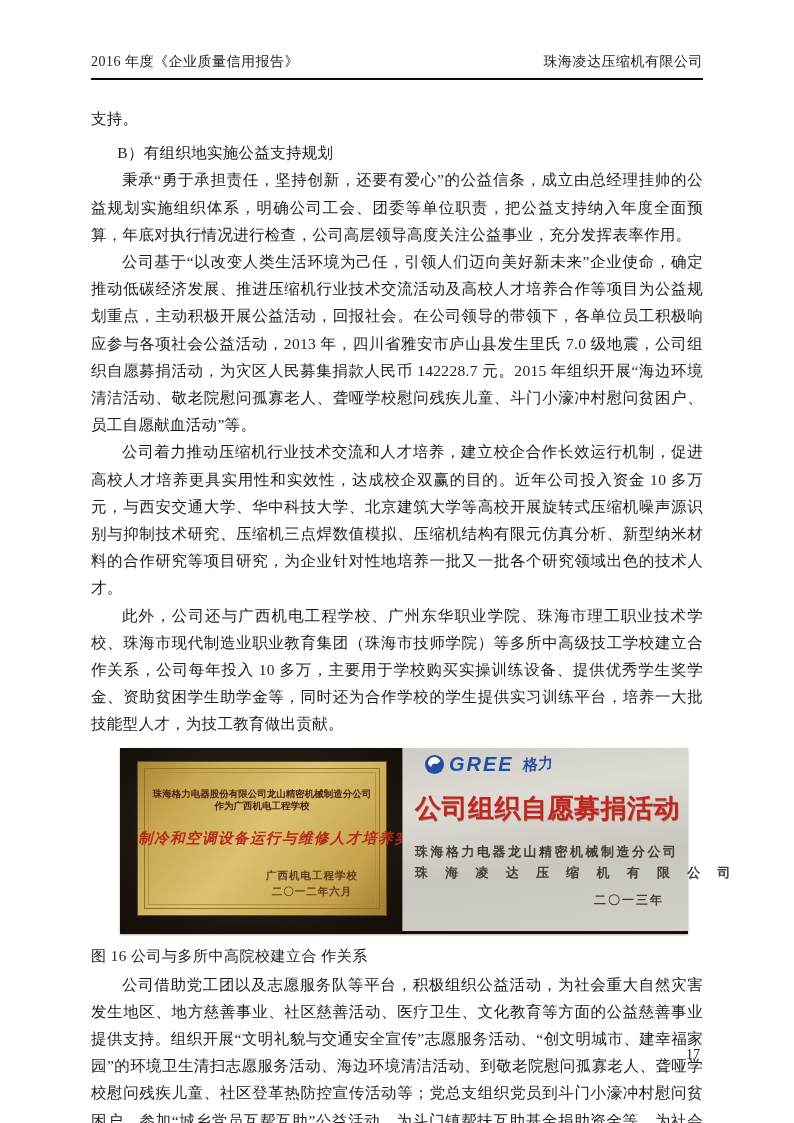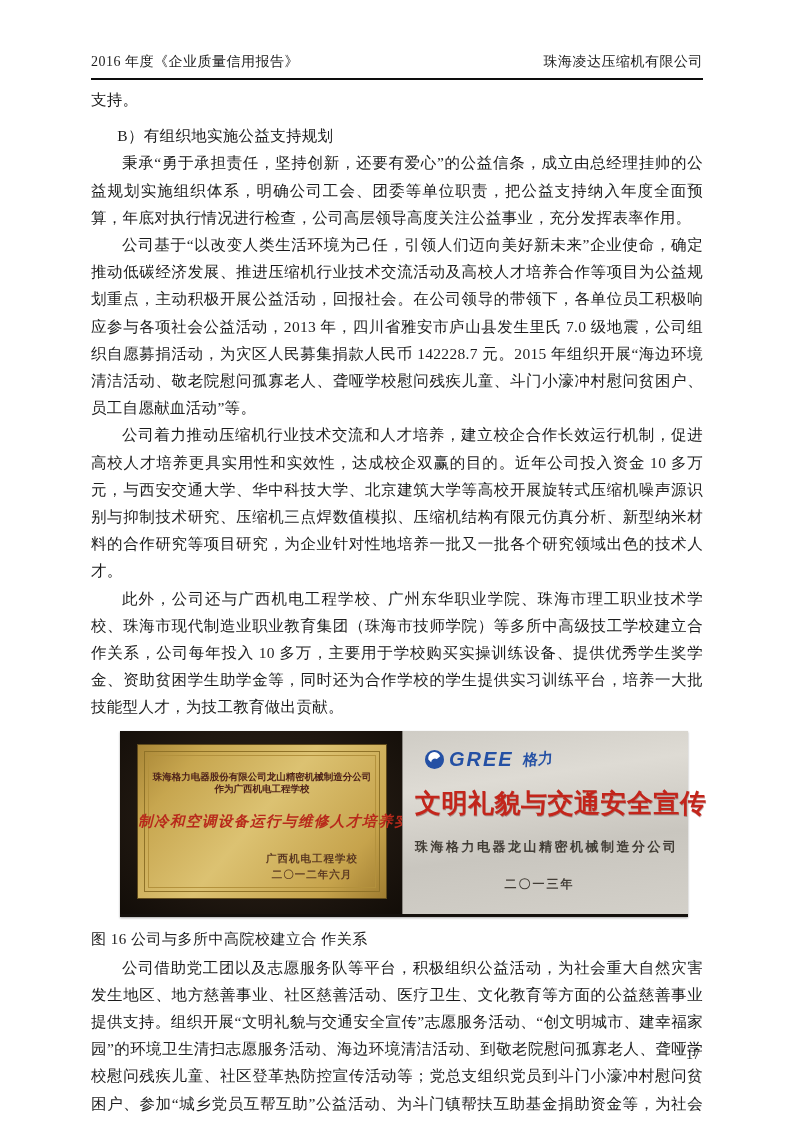--- a/index.html
+++ b/index.html
@@ -16,21 +16,21 @@
     padding-top:53px; padding-bottom:7px; border-bottom:2px solid #0d0d0d;
     display:flex; justify-content:space-between; align-items:flex-start;
     font-size:14px; letter-spacing:0.5px;
   }
 
   
   .para {
     font-size:15.5px; line-height:27.2px; text-align:justify;
     text-indent:2em; letter-spacing:0.3px;
   }
-  .para.no-indent { text-indent:0; margin-top:8px;font-family:Liberation Mono, monospace; }
+  .para.no-indent { text-indent:0; margin-top:25px; }
   .para.heading { text-indent:1.7em; margin-top:7px; }
 
   
   .figure {
     margin-top:10px; margin-left:29px; width:568px; height:186px;
     display:flex; border-bottom:3px solid #15110d;
     box-shadow:0 1px 2px rgba(0,0,0,.35);
   }
   .plaque-left {
     width:282px; height:100%;
@@ -55,21 +55,21 @@
   }
   .lp-sign {
     position:relative; margin-top:20px; margin-right:28px; text-align:center;
     margin-left:auto; width:fit-content;
     font-size:10.5px; font-weight:bold; color:#5c3a22; line-height:16px; letter-spacing:1px;
   }
   .plaque-right {
     width:286px; height:100%; position:relative;
     background:linear-gradient(172deg,#cfccc5 0%,#dedbd4 28%,#c9c6bf 62%,#d3d0c9 100%);
     border-left:1px solid #8a8780;
-    padding:18px 12px 10px 12px;
+    padding:6px 12px 10px 12px;
   }
   .gree-row { display:flex; align-items:center; gap:5px; margin-left:10px; height:22px; }
   .gree-icon { width:19px; height:19px; flex:0 0 auto; }
   .gree-word {
     font-family:"Liberation Sans","DejaVu Sans",sans-serif;
     font-weight:bold; font-style:italic; font-size:20px; color:#2450a4; letter-spacing:2px;
   }
   .gree-cn {
     font-size:15px; font-weight:bold; color:#2450a4;
     transform:rotate(-5deg) skewX(-8deg); margin-left:4px;
@@ -81,21 +81,21 @@
   }
   .rp-co1 {
     margin-top:17px; text-align:center; font-size:13px; font-weight:bold;
     color:#423d36; letter-spacing:2.5px; white-space:nowrap;
   }
   .rp-co2 {
     margin-top:3px; text-align:center; font-size:13px; font-weight:bold;
     color:#423d36; letter-spacing:7px; white-space:nowrap;
   }
   .rp-year {
-    margin-top:20px; text-align:center; padding-right:12px; font-size:12px;
+    margin-top:10px; text-align:right; padding-right:12px; font-size:12px;
     font-weight:bold; color:#423d36; letter-spacing:2px;
   }
 
   .caption { margin-top:13px; font-size:15px; letter-spacing:0.5px; }
   .after-figure { margin-top:5px; }
 
   .page-number {
     position:absolute; top:1047px; right:94px; font-size:14px; color:#222;
   }
 </style>
@@ -136,22 +136,23 @@
         <div class="gree-row">
           <span class="gree-icon">
             <svg viewBox="0 0 20 20" width="19" height="19">
               <circle cx="10" cy="10" r="10" fill="#2450a4"></circle>
               <path d="M3.5 10 A6.5 6.5 0 0 1 16 6.5 L12.5 9.5 A4 4 0 0 0 6.5 13 Z" fill="#ffffff"></path>
             </svg>
           </span>
           <span class="gree-word">GREE</span>
           <span class="gree-cn">格力</span>
         </div>
-        <div class="rp-title">文明礼貌与交通安全宣传</div>
+        <div class="rp-title">公司组织自愿募捐活动</div>
         <div class="rp-co1">珠海格力电器龙山精密机械制造分公司</div>
+        <div class="rp-co2">珠 海 凌 达 压 缩 机 有 限 公 司</div>
         <div class="rp-year">二〇一三年</div>
       </div>
 
     </div>
 
     <p class="caption">图 16 公司与多所中高院校建立合 作关系</p>
     <p class="para after-figure">公司借助党工团以及志愿服务队等平台，积极组织公益活动，为社会重大自然灾害发生地区、地方慈善事业、社区慈善活动、医疗卫生、文化教育等方面的公益慈善事业提供支持。组织开展“文明礼貌与交通安全宣传”志愿服务活动、“创文明城市、建幸福家园”的环境卫生清扫志愿服务活动、海边环境清洁活动、到敬老院慰问孤寡老人、聋哑学校慰问残疾儿童、社区登革热防控宣传活动等；党总支组织党员到斗门小濠冲村慰问贫困户、参加“城乡党员互帮互助”公益活动、为斗门镇帮扶互助基金捐助资金等，为社会贫困群体送去温暖和关怀，捐赠慰问物资、慰问金超过 10 万元；工会组织员工自愿献血，为珠海市中心血站补充血液，累计为珠海市中心血站献血超过 200000ml。公司的</p>
 
   </div>
 

